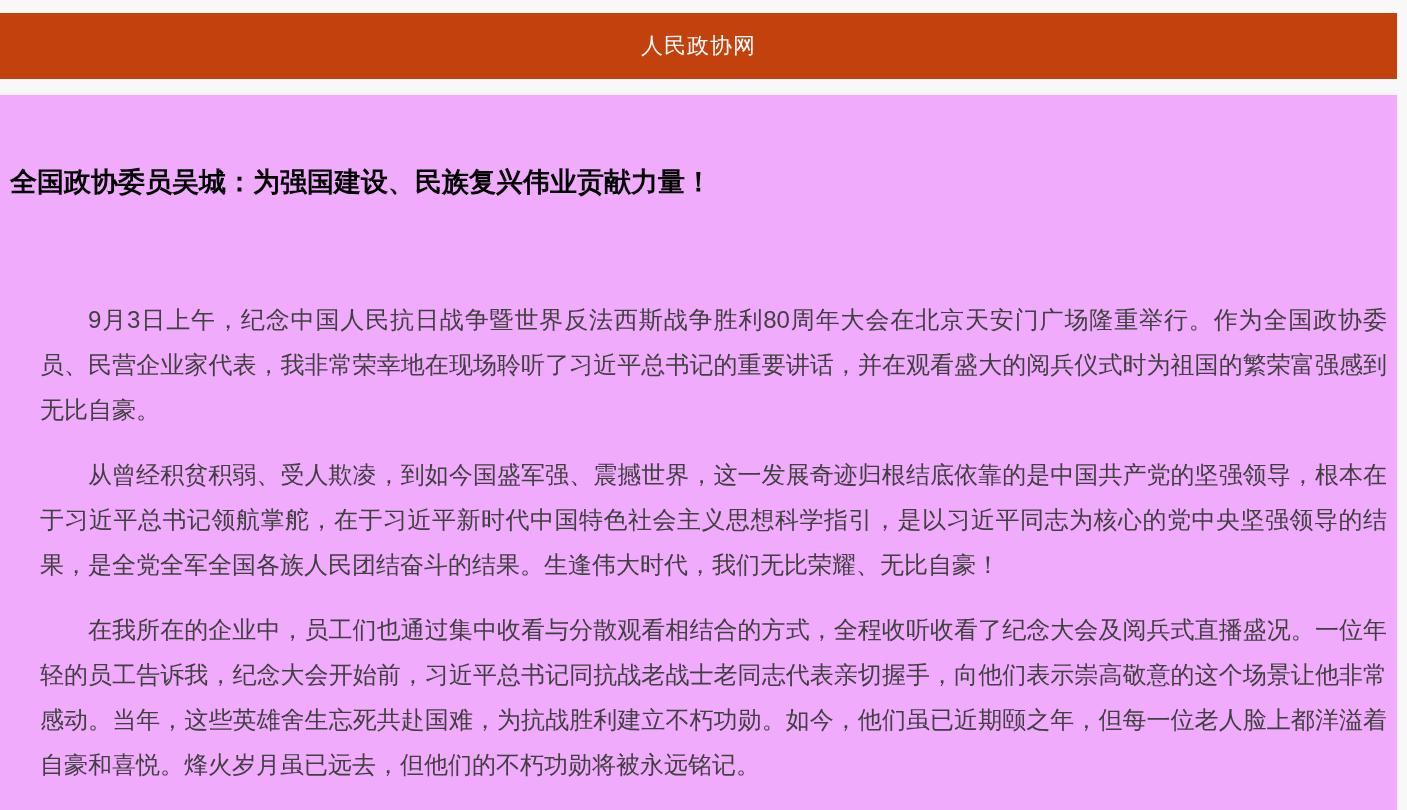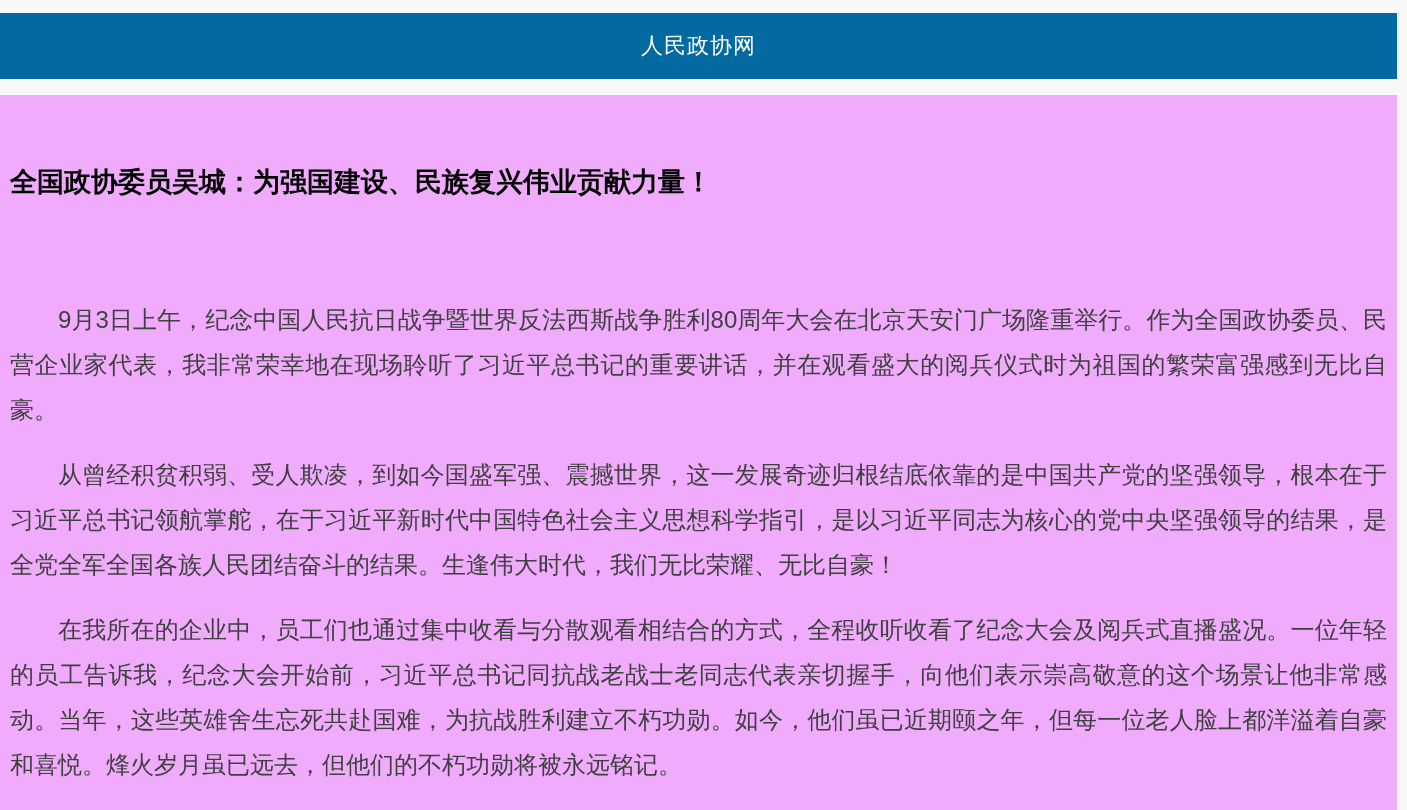--- a/index.html
+++ b/index.html
@@ -14,21 +14,21 @@
     height: 810px;
     overflow: hidden;
     background: #f8f8f8;
   }
   .banner {
     position: absolute;
     top: 13px;
     left: 0;
     width: 1397px;
     height: 66px;
-    background: #0369a1;
+    background: #c2410c;
     display: flex;
     align-items: center;
     justify-content: center;
   }
   .banner .site-title {
     color: #ffffff;
     font-size: 22px;
     letter-spacing: 1px;
     cursor: pointer;
   }
@@ -44,20 +44,21 @@
   }
   .article-title {
     margin: 0;
     font-size: 27px;
     line-height: 32px;
     font-weight: bold;
     color: #000000;
   }
   .article-body {
     margin-top: 99px;
+    margin-left: 30px;
   }
   .article-body p {
     margin: 0;
     font-size: 24px;
     line-height: 45px;
     color: #404040;
     text-indent: 2em;
     text-align: justify;
   }
   .article-body p + p {

